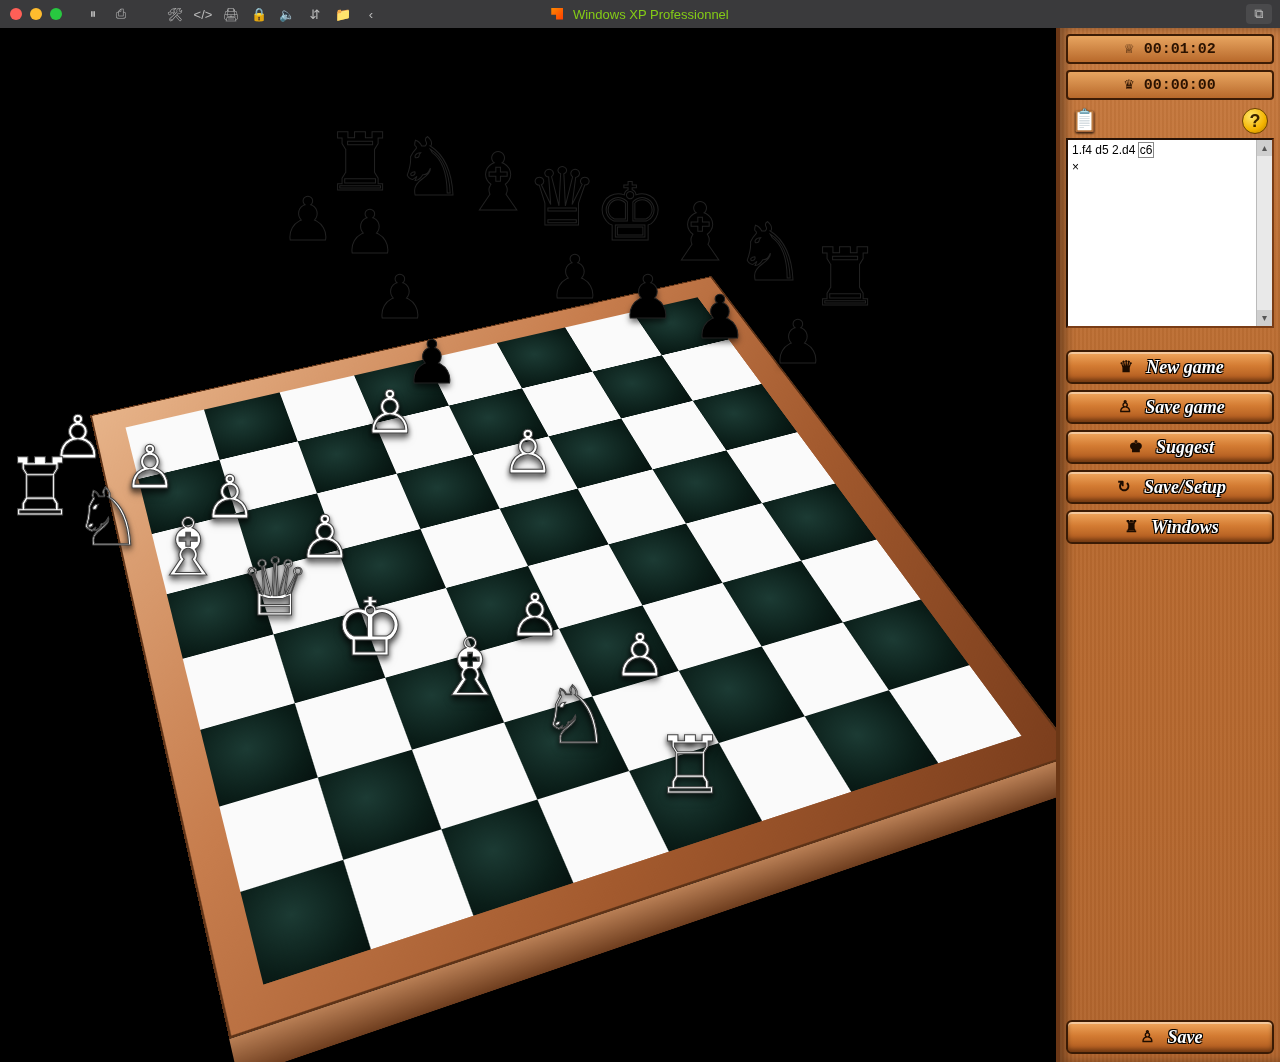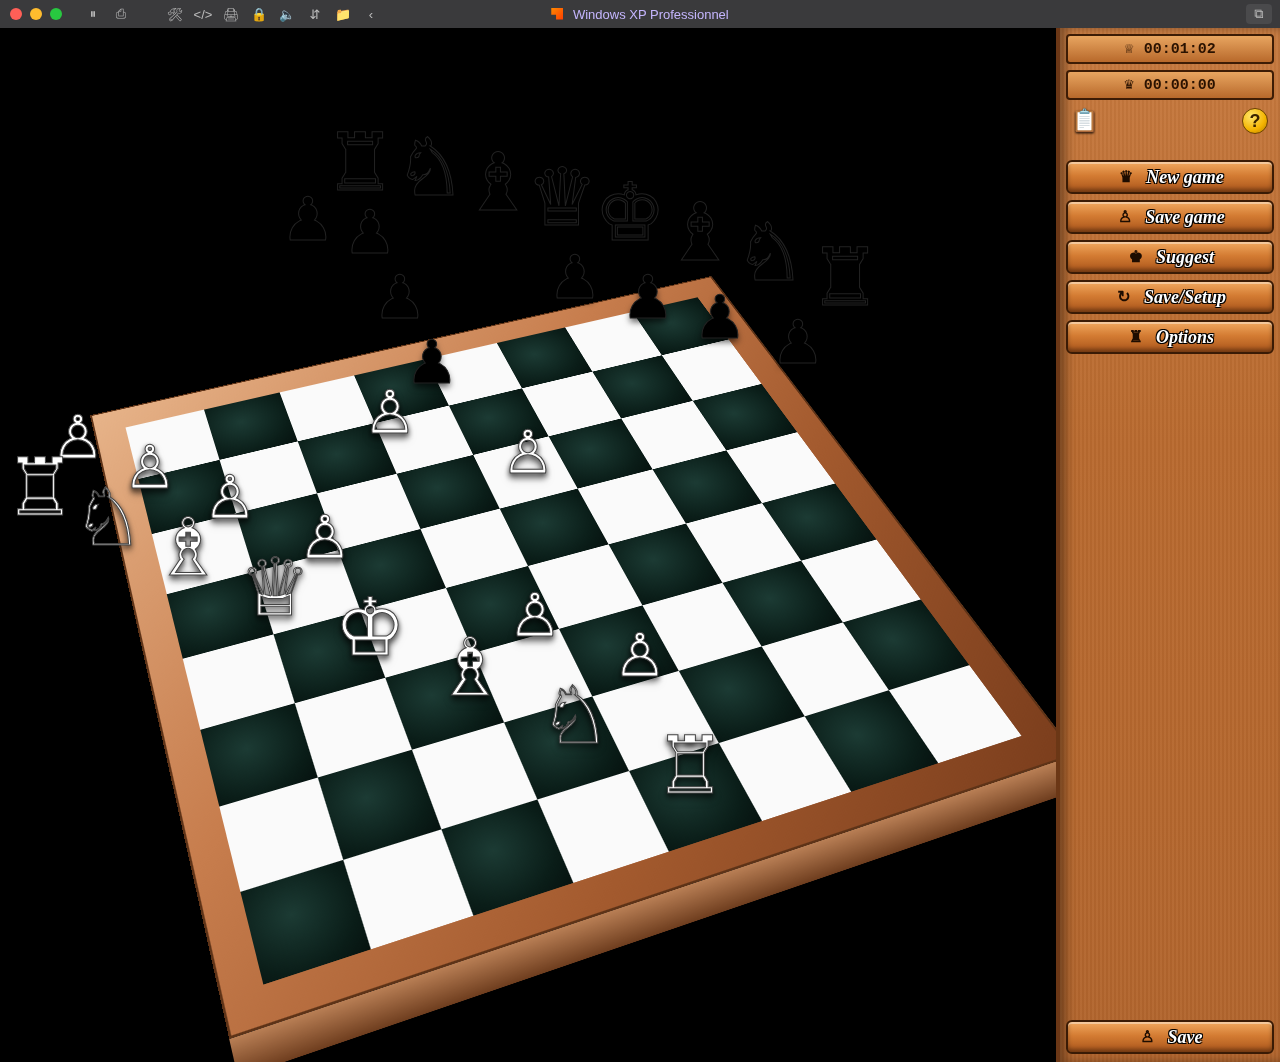--- a/index.html
+++ b/index.html
@@ -17,21 +17,21 @@
   .tl.red { background: #ff5f57; }
   .tl.yellow { background: #febc2e; }
   .tl.green { background: #28c840; }
   .tb-group { display: flex; align-items: center; gap: 2px; margin-left: 18px; }
   .tb-btn {
     width: 26px; height: 20px; display: flex; align-items: center; justify-content: center;
     color: #bbb; font-size: 13px;
   }
   .tb-btn.active { color: #4aa8ff; }
   .tb-sep { width: 10px; }
-  .title-center { position: absolute; left: 0; right: 0; text-align: center; pointer-events: none; font-size: 13px; color: #c4b5fd; }
+  .title-center { position: absolute; left: 0; right: 0; text-align: center; pointer-events: none; font-size: 13px; color: #84cc16; }
   .title-center .xp-ico {
     display:inline-block; width:12px; height:12px; margin-right:6px;
     background: linear-gradient(135deg,#ff8a00,#ff3d00); vertical-align: -1px;
     clip-path: polygon(0 0,100% 0,100% 100%,40% 100%,40% 60%,0 60%);
   }
   .title-right { position:absolute; right:8px; top:4px; display:flex; gap:6px; }
   .title-right .tb-btn { background:#4a4a4c; border-radius:4px; }
 
   
   .content { position:absolute; top:28px; left:0; right:0; bottom:0; background:#000; }
@@ -274,20 +274,30 @@
     <div class="clock">
       <span class="ico">♛</span>
       <span>00:00:00</span>
     </div>
 
     <div class="log-area">
       <div class="log-icons">
         <div class="clip-icon">📋</div>
         <div class="help-icon">?</div>
       </div>
+      <div class="log-box">
+        <div class="log-text">
+          <span>1.f4 d5 2.d4 </span><span class="cur">c6</span>
+          <div>×</div>
+        </div>
+        <div class="log-scroll">
+          <div class="thumb-up">▴</div>
+          <div class="thumb-down">▾</div>
+        </div>
+      </div>
     </div>
 
     <div style="height:10px"></div>
 
     <div class="btn">
       <span class="bico">♛</span>
       <span>New game</span>
     </div>
     <div class="btn">
       <span class="bico">♙</span>
@@ -296,21 +306,21 @@
     <div class="btn">
       <span class="bico">♚</span>
       <span>Suggest</span>
     </div>
     <div class="btn">
       <span class="bico">↻</span>
       <span>Save/Setup</span>
     </div>
     <div class="btn">
       <span class="bico">♜</span>
-      <span>Options</span>
+      <span>Windows</span>
     </div>
 
     <div class="spacer"></div>
 
     <div class="btn">
       <span class="bico">♙</span>
       <span>Save</span>
     </div>
   </div>
 

